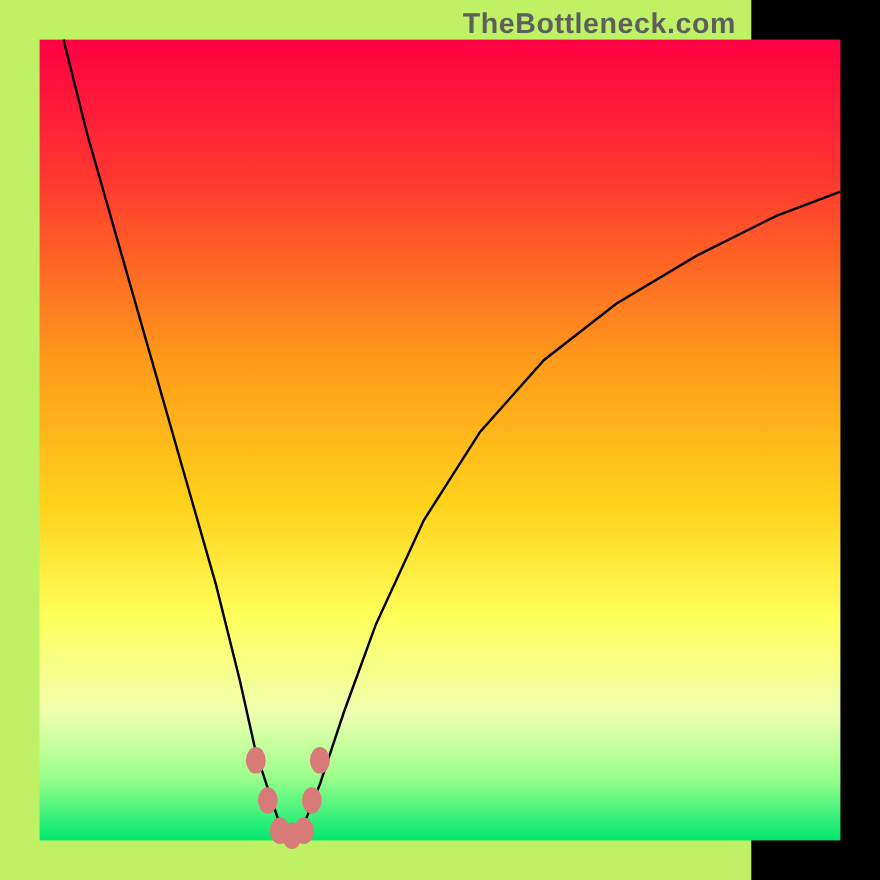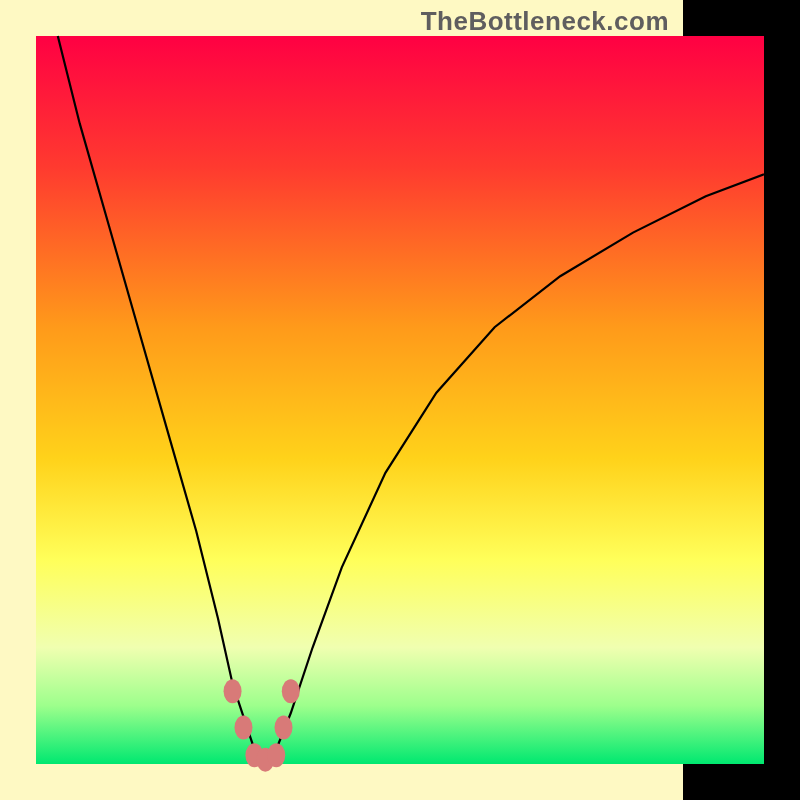--- a/index.html
+++ b/index.html
@@ -6,21 +6,21 @@
     margin: 0;
     padding: 0;
     width: 800px;
     height: 800px;
     overflow: hidden;
     background: #000;
   }
   .frame {
     width: 683px;
     height: 800px;
-    background: #fef9c3;
+    background: #bef264;
     position: relative;
   }
   .watermark {
     position: absolute;
     top: 6px;
     right: 14px;
     font-family: Arial, Helvetica, sans-serif;
     font-size: 26px;
     color: #5f5e5f;
     font-weight: 600;

